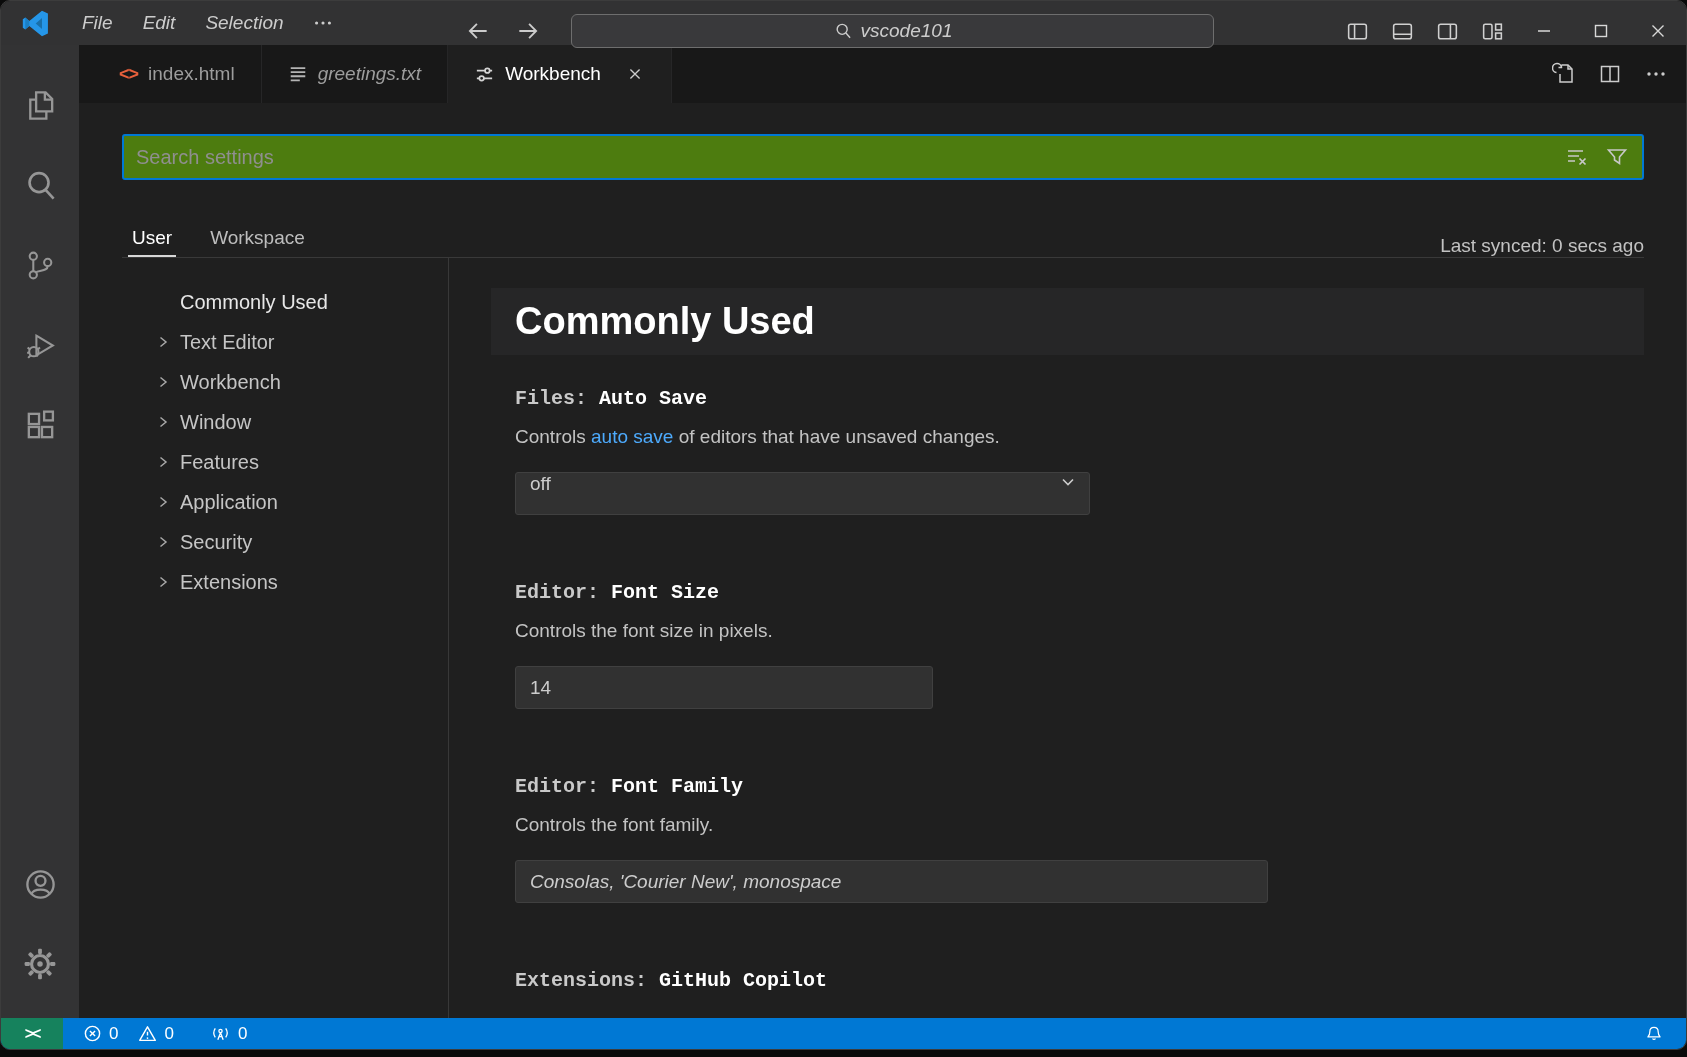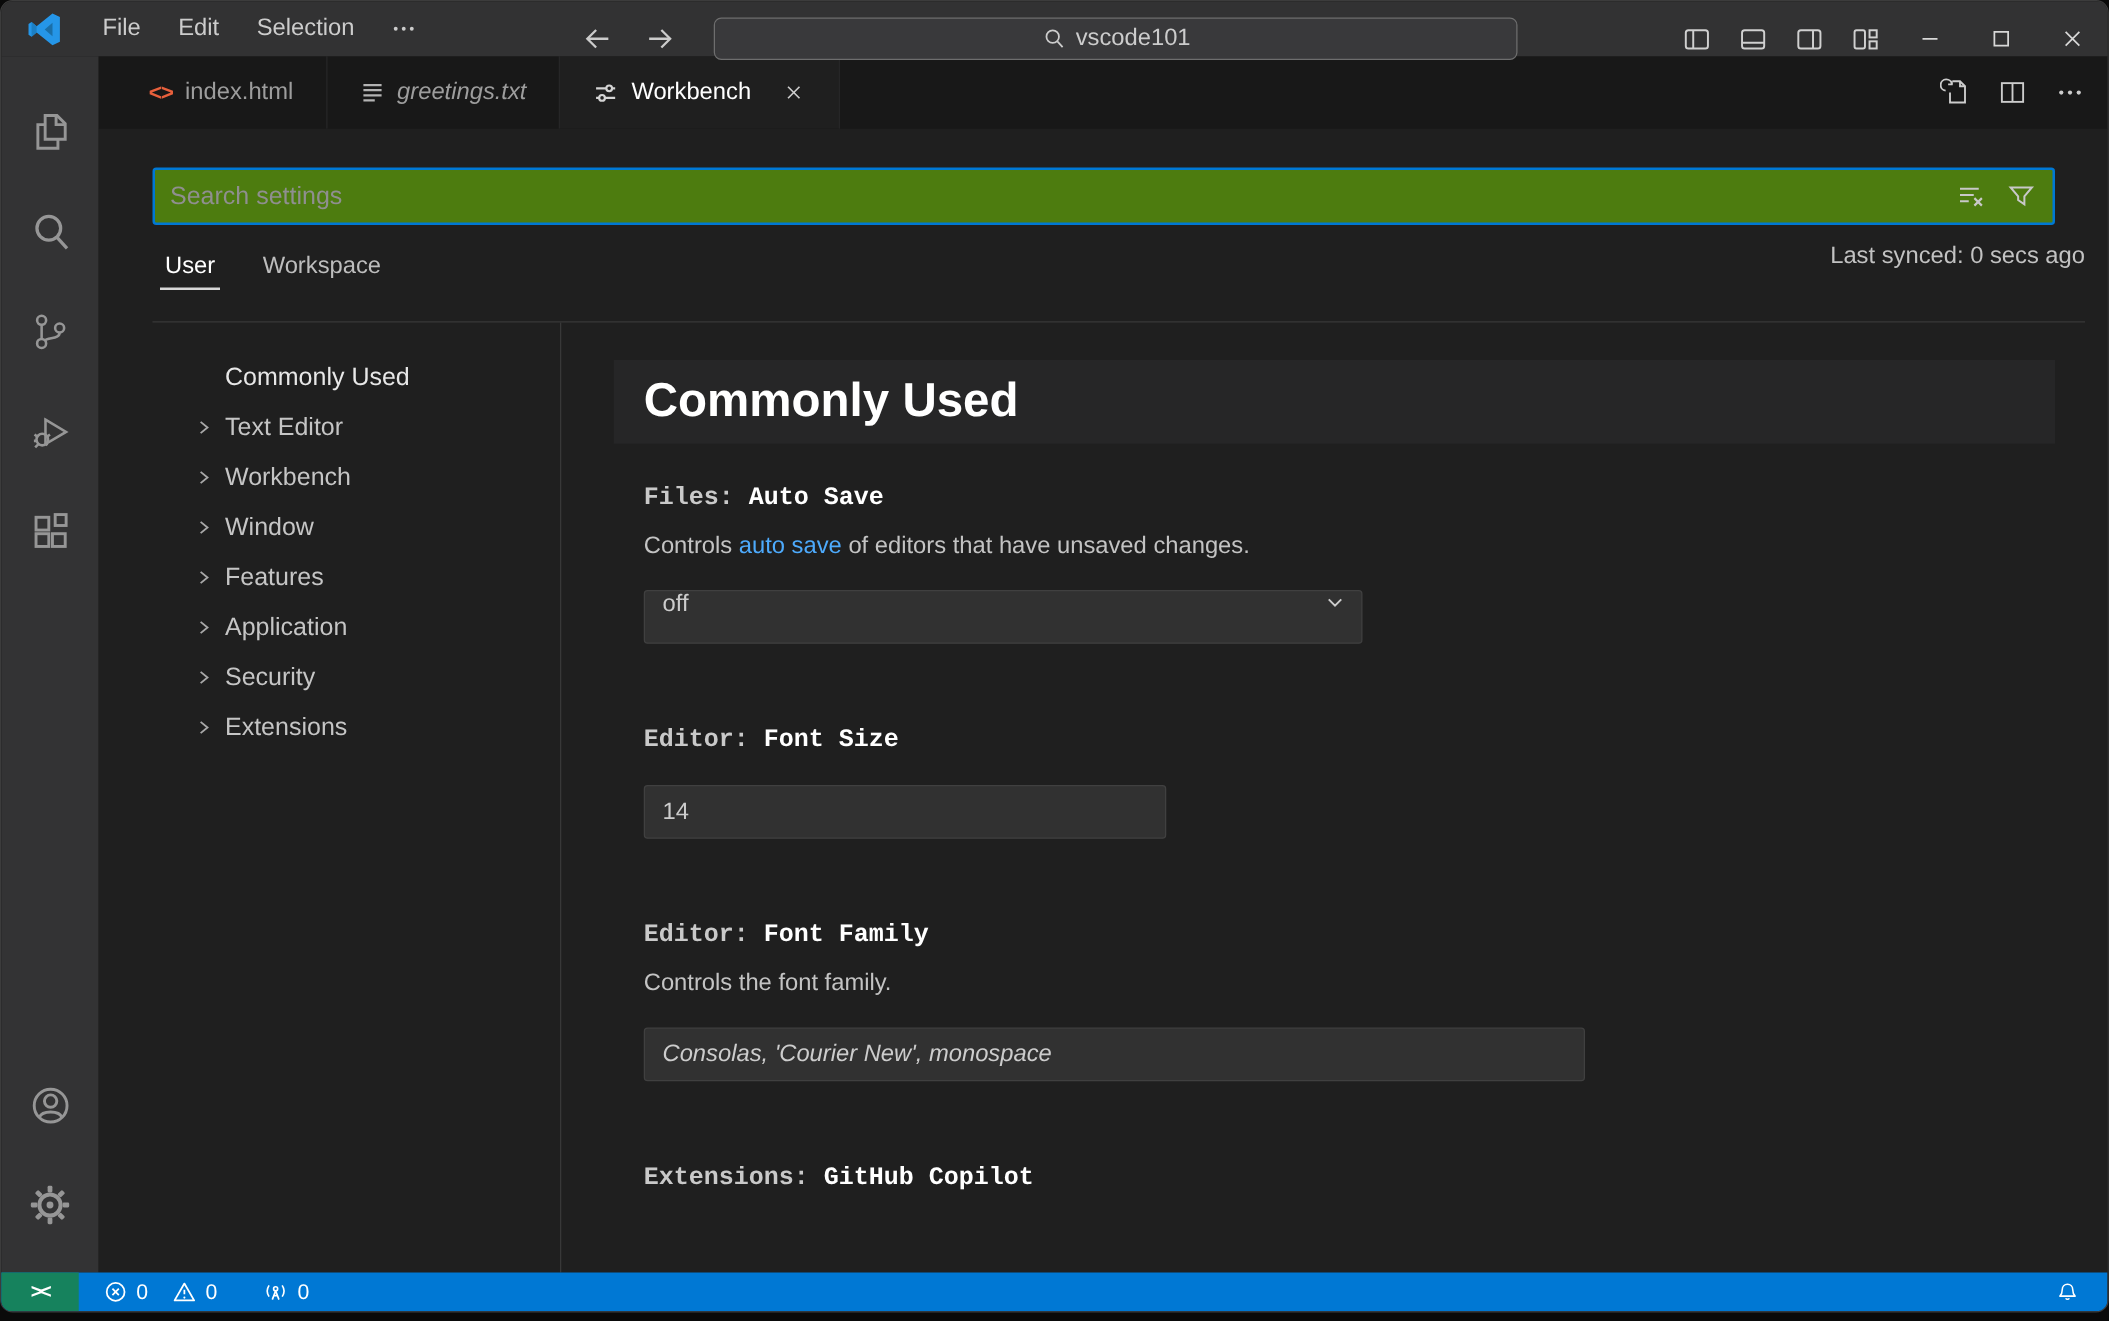--- a/index.html
+++ b/index.html
@@ -4,21 +4,21 @@
 <style>
   * { box-sizing: border-box; margin: 0; padding: 0; }
   html,body { width:1687px; height:1057px; background:#0a0a0a; font-family:"Liberation Sans", sans-serif; }
   .window{
     position:absolute; top:0; left:0; width:1687px; height:1050px;
     border-radius:10px; overflow:hidden; background:#1f1f1f;
     border:1px solid #3c3c3c;
     display:flex; flex-direction:column;
   }
   
-  .titlebar{ height:44px; background:#323233; position:relative; display:flex; align-items:center; flex:0 0 auto; }
+  .titlebar{ height:44px; background:#323233; position:relative; display:flex; align-items:center; flex:0 0 auto;font-style:italic; }
   .logo{ margin-left:21px; width:27px; height:27px; }
   .menubar{ display:flex; margin-left:18px; }
   .menu-item{ color:#cccccc; font-size:19px; padding:7px 15px; border-radius:6px; cursor:default; }
   .menu-more{ color:#cccccc; padding:7px 13px; display:flex; align-items:center; }
   .nav-arrows{ position:absolute; left:462px; top:0; height:60px; display:flex; align-items:center; gap:20px; color:#cccccc; }
   .nav-btn{ width:30px; height:30px; display:flex; align-items:center; justify-content:center; }
   .command-center{
     position:absolute; left:570px; top:13px; width:643px; height:34px;
     background:#39393b; border:1px solid #6e6e6e; border-radius:6px;
     display:flex; align-items:center; justify-content:center; gap:8px;
@@ -51,22 +51,22 @@
     display:flex; align-items:center; padding:0 10px 0 12px;
   }
   .search-input{
     flex:1; background:transparent; border:none; outline:none;
     color:#cccccc; font-size:20px; font-family:"Liberation Sans", sans-serif;
   }
   .search-input::placeholder{ color:#8f8f8f; opacity:1; }
   .search-actions{ display:flex; align-items:center; gap:10px; color:#c8c8c8; }
   .sa-btn{ width:30px; height:30px; display:flex; align-items:center; justify-content:center; }
   .scope-row{
-    margin:0 18px 0 43px; height:78px; flex:0 0 auto;
-    display:flex; align-items:flex-start; padding:14px 0 0 6px;
+    margin:0 42px 0 43px; height:78px; flex:0 0 auto;
+    display:flex; align-items:flex-end; padding:14px 0 0 6px;
     border-bottom:1px solid #393939;
   }
   .scope-tab{ font-size:19px; padding:8px 4px; margin-right:30px; color:#bdbdbd; cursor:default; }
   .scope-tab.active{ color:#ffffff; border-bottom:2px solid #d7d7d7; padding-bottom:6px; }
   .last-synced{ margin-left:auto; font-size:19px; color:#c2c2c2; }
   .settings-body{ flex:1; display:flex; min-height:0; }
   .toc{ width:370px; flex:0 0 auto; padding-top:24px; border-right:1px solid #383838; }
   .toc-item{ height:40px; display:flex; align-items:center; padding-left:76px; gap:9px; font-size:20px; color:#c5c5c5; cursor:default; }
   .toc-item.active{ color:#e7e7e7; }
   .toc-chevron{ width:16px; height:16px; color:#a8a8a8; flex:0 0 auto; display:flex; }
@@ -437,20 +437,21 @@
                       </svg>
                   </span>
                 </div>
               </div>
             </div>
 
             <div class="setting">
               <div class="setting-title">
                 <span class="setting-cat">Editor: </span><span class="setting-name">Font Size</span>
               </div>
+              <div class="setting-desc">Controls the font size in pixels.</div>
               <div class="control">
                 <input class="txt-input w-font-size" type="text" value="14" style="">
               </div>
             </div>
 
             <div class="setting">
               <div class="setting-title">
                 <span class="setting-cat">Editor: </span><span class="setting-name">Font Family</span>
               </div>
               <div class="setting-desc">Controls the font family.</div>

